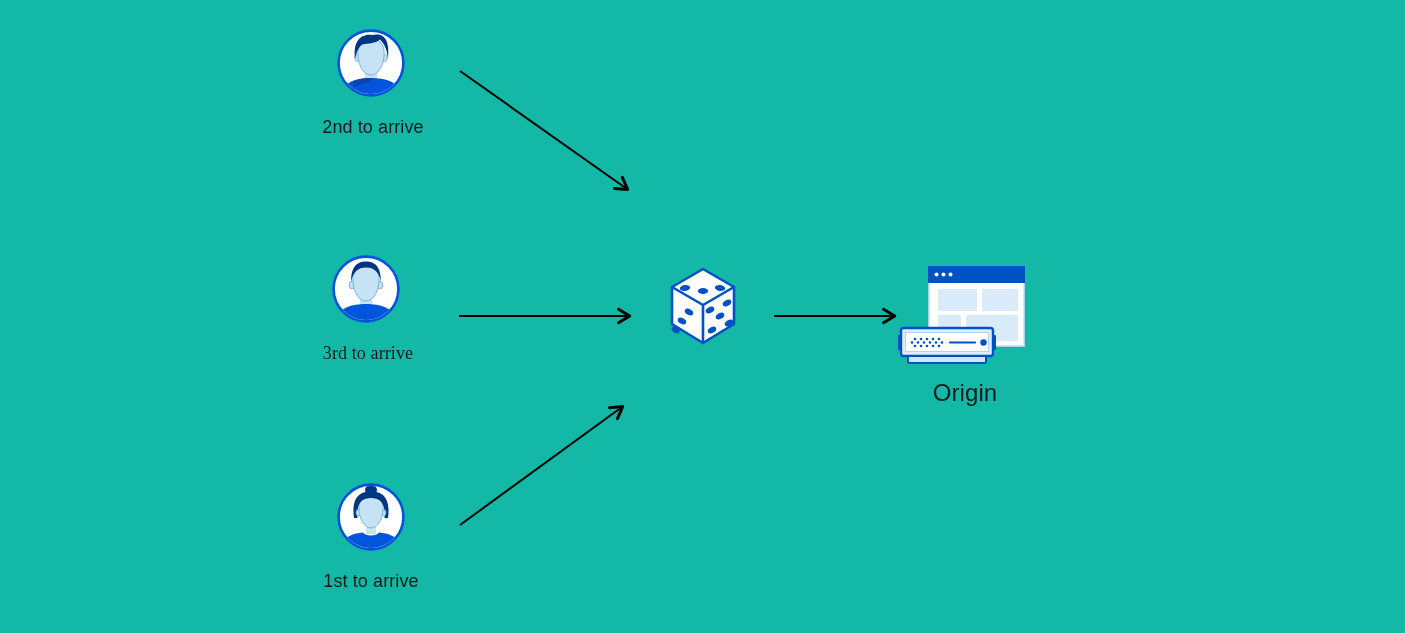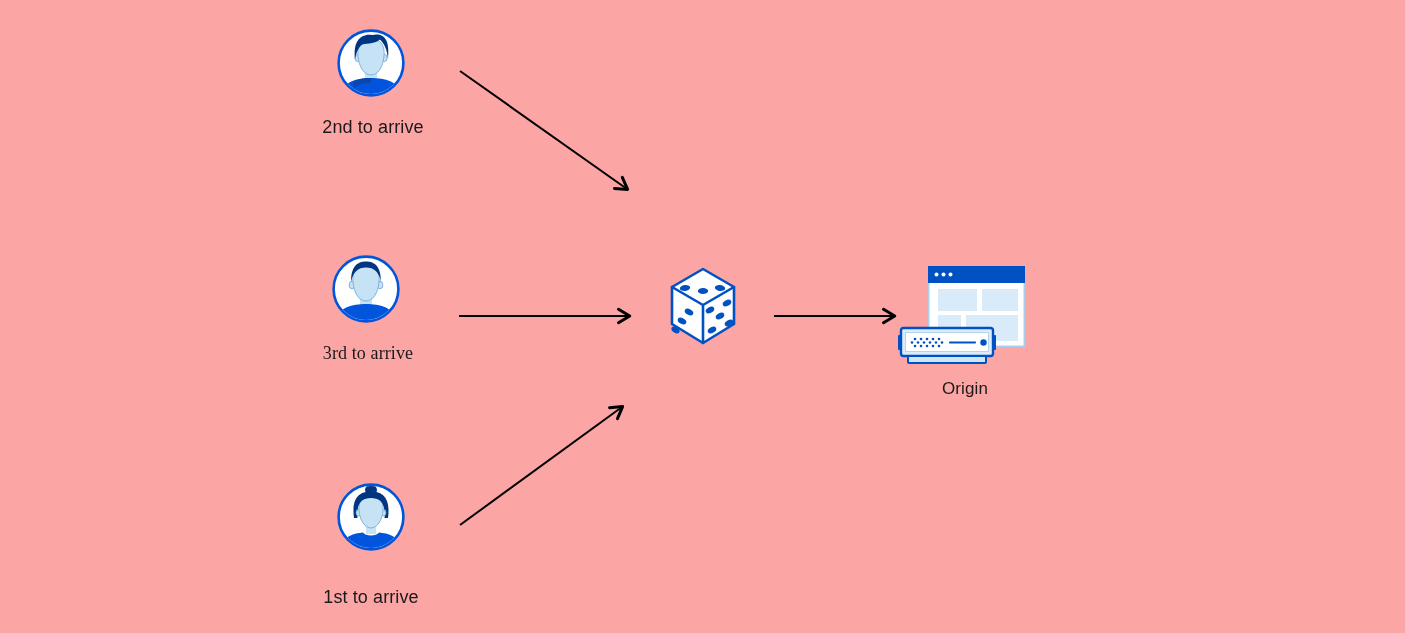--- a/index.html
+++ b/index.html
@@ -2,34 +2,34 @@
 <html><head>
 <meta charset="utf-8">
 <style>
   * { margin: 0; padding: 0; box-sizing: border-box; }
   html, body { background: #ffffff; }
   body { font-family: "Liberation Sans", sans-serif; }
   .canvas {
     position: relative;
     width: 1405px;
     height: 633px;
-    background: #fca5a5;
+    background: #14b8a6;
     overflow: hidden;
   }
   .abs { position: absolute; }
   .node-label {
     position: absolute;
     transform: translateX(-50%);
     font-size: 18px;
     line-height: 1.2;
     color: #1a1a1a;
     white-space: nowrap;
     letter-spacing: 0.1px;
   }
-  .origin-label { font-size: 17px; }
+  .origin-label { font-size: 24px; }
   svg { display: block; }
 </style>
 </head>
 <body>
 
 <div class="canvas">
 
   <svg class="abs" style="left:0; top:0;" width="1405" height="633" viewBox="0 0 1405 633">
     <defs>
       <marker id="arrowhead" viewBox="0 0 12 12" refX="9" refY="6" markerWidth="9" markerHeight="9" orient="auto-start-reverse">
@@ -90,21 +90,21 @@
       <path d="M30,38 h10 v14 h-10 z" fill="#c5e3f5"></path>
       <path d="M4,70 C6,54 17,51.5 27,50.5 C29,54.5 41,54.5 43,50.5 C53,51.5 64,54 66,70 Z" fill="#0055dc"></path>
       <ellipse cx="35" cy="8" rx="6" ry="5.2" fill="#003681"></ellipse>
       <path d="M18,36 C15,14 25,9.5 35,9.5 C45,9.5 55,14 52,36 L48.5,36 C50,22 44,15 35,15 C26,15 20,22 21.5,36 Z" fill="#003681"></path>
       <ellipse cx="22.5" cy="30.5" rx="2.4" ry="3.4" fill="#c5e3f5" stroke="#7fb0d9" stroke-width="1"></ellipse>
       <ellipse cx="47.5" cy="30.5" rx="2.4" ry="3.4" fill="#c5e3f5" stroke="#7fb0d9" stroke-width="1"></ellipse>
       <path d="M35,13 C44,13 47.5,19 47,28 C46.5,38 41,46 35,46 C29,46 23.5,38 23,28 C22.5,19 26,13 35,13 Z" fill="#c5e3f5" stroke="#7fb0d9" stroke-width="1"></path>
       <path d="M21,30 C19,15 26,11 35,11 C44,11 51,15 49,30 C48,20 43,16 35,16 C27,16 22,20 21,30 Z" fill="#003681"></path>
     </g>
   </svg>
-  <div class="node-label" style="left:371px; top:587px;">1st to arrive</div>
+  <div class="node-label" style="left:371px; top:571px;">1st to arrive</div>
 
   <svg class="abs" style="left:669px; top:266px;" width="68" height="80" viewBox="0 0 68 80">
     <path d="M34,3 L65,21 L65,58 L34,77 L3,58 L3,21 Z" fill="#ffffff" stroke="#0051c3" stroke-width="2.6" stroke-linejoin="round"></path>
     <path d="M3,21 L34,39 L65,21 M34,39 L34,77" fill="none" stroke="#0051c3" stroke-width="2.6" stroke-linejoin="round" stroke-linecap="round"></path>
 
     <ellipse cx="16" cy="22" rx="5.2" ry="3" fill="#0051c3" transform="rotate(-8 16 22)"></ellipse>
     <ellipse cx="34" cy="25" rx="5.2" ry="3" fill="#0051c3"></ellipse>
     <ellipse cx="51" cy="22" rx="5.2" ry="3" fill="#0051c3" transform="rotate(8 51 22)"></ellipse>
 
     <ellipse cx="20" cy="46" rx="4.6" ry="2.9" fill="#0051c3" transform="rotate(30 20 46)"></ellipse>

